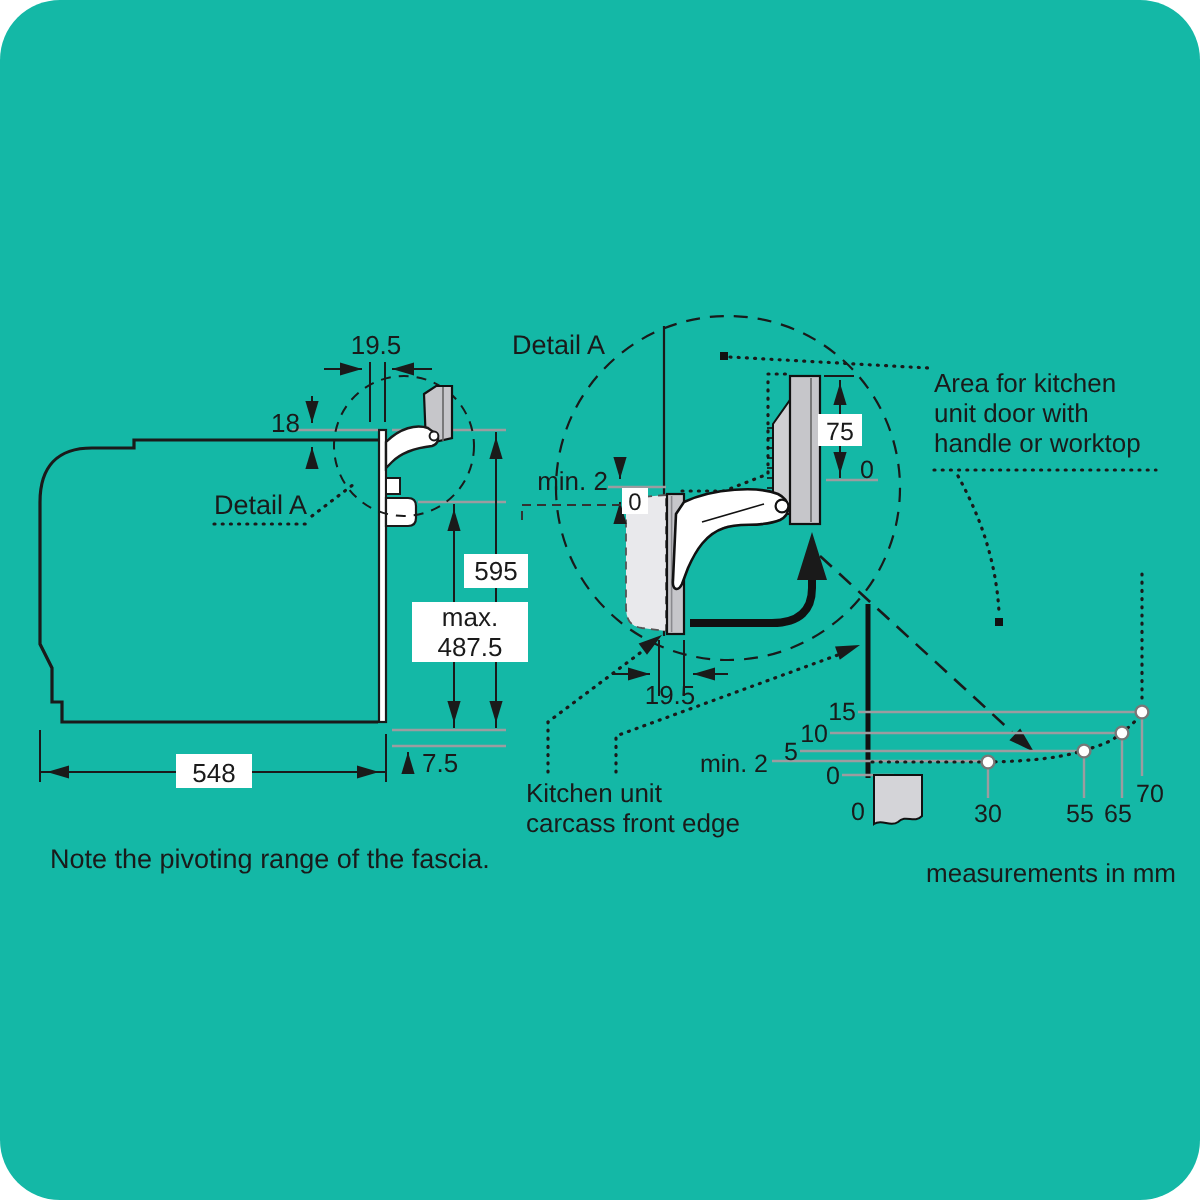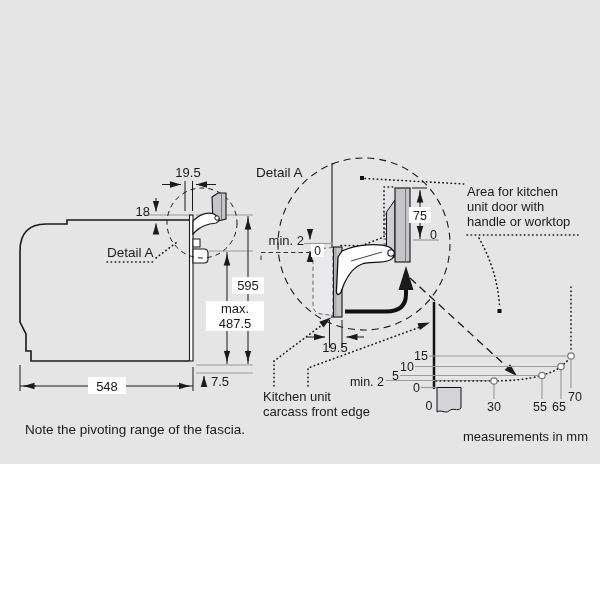--- a/index.html
+++ b/index.html
@@ -1,16 +1,16 @@
 <!DOCTYPE html>
 <html><head>
 <meta charset="utf-8">
 <style>
   html,body{margin:0;padding:0;background:#ffffff;}
-  #stage{position:relative;width:600px;height:464px;background:#e5e5e5;overflow:hidden;}
+  #stage{position:relative;width:600px;height:600px;background:#14b8a6;overflow:hidden;border-radius:30px;}
   svg{display:block;}
   text{font-family:"Liberation Sans","DejaVu Sans",sans-serif;fill:#1a1a1a;}
   .t13{font-size:13px;}
   .t135{font-size:13.5px;}
   .t12{font-size:12px;}
   .t125{font-size:12.5px;}
   .ln{stroke:#1a1a1a;stroke-width:1.1;fill:none;}
   .lnthick{stroke:#1a1a1a;stroke-width:1.6;fill:none;}
   .gray{stroke:#9c9ca0;stroke-width:1.2;fill:none;}
   .dim{stroke:#1a1a1a;stroke-width:1;fill:none;}

